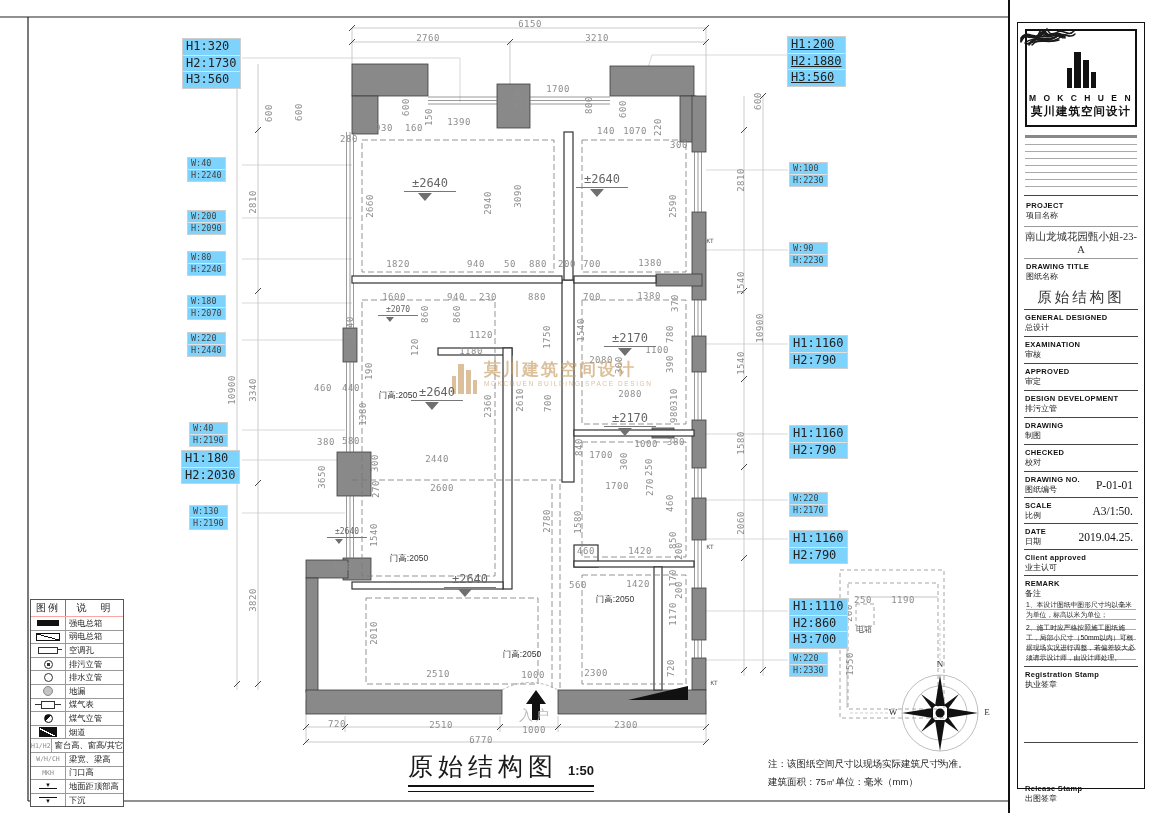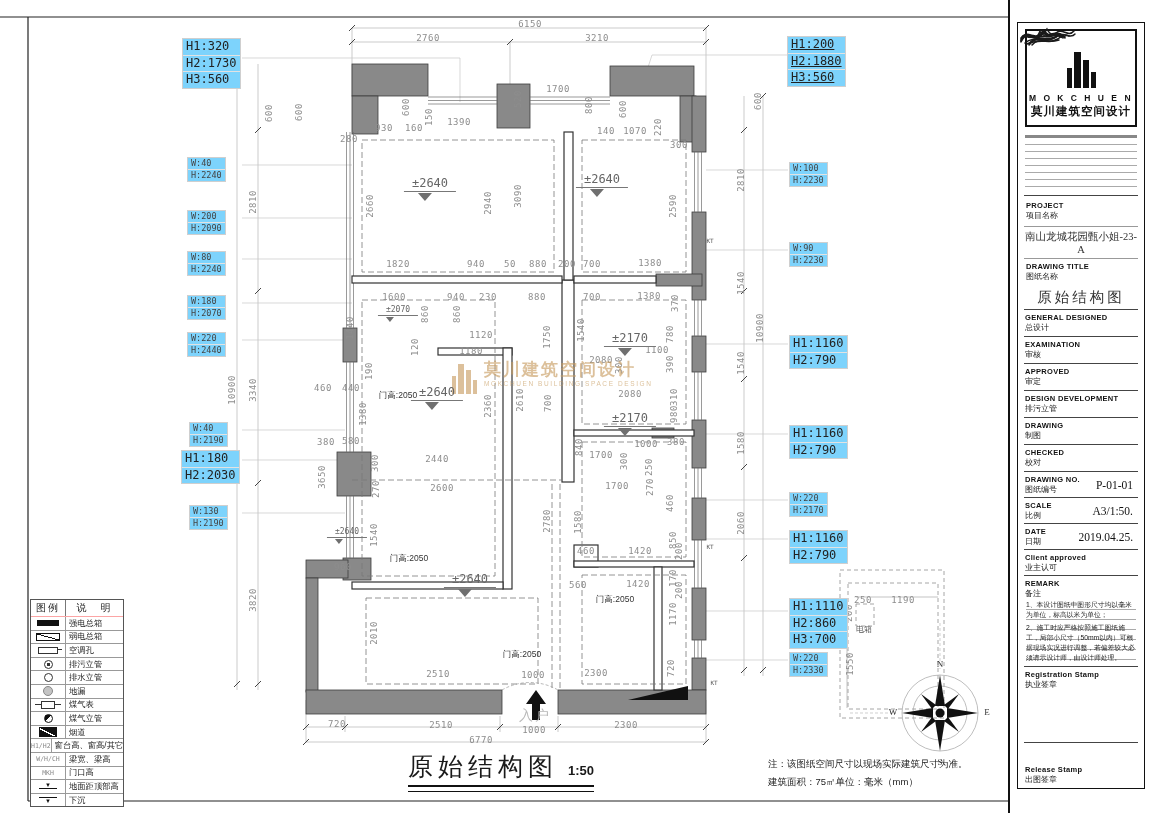--- a/index.html
+++ b/index.html
@@ -752,21 +752,21 @@
       <div class="tb-notes" id="tb-notes">
           <div style="margin-bottom: 3px;">1、本设计图纸中图形尺寸均以毫米为单位，标高以米为单位；</div>
           <div style="margin-bottom: 3px;">2、施工时应严格按照施工图纸施工，局部小尺寸（50mm以内）可根据现场实况进行调整，若偏差较大必须请示设计师，由设计师处理。</div>
         </div>
       <div class="tb-val-field tb-stamp" style="align-items:flex-start">
         <div class="lbls" style="min-width:90px">
           <div class="tb-en">Registration Stamp</div>
           <div class="tb-zh">执业签章</div>
         </div>
       </div>
-      <div class="tb-val-field tb-stamp" style="align-items:center;height:58px">
+      <div class="tb-val-field tb-stamp" style="align-items:flex-end;height:58px">
         <div class="lbls" style="min-width:90px">
           <div class="tb-en">Release Stamp</div>
           <div class="tb-zh">出图签章</div>
         </div>
       </div>
     </div>
   </div>
 </div>
 
 </body></html>

